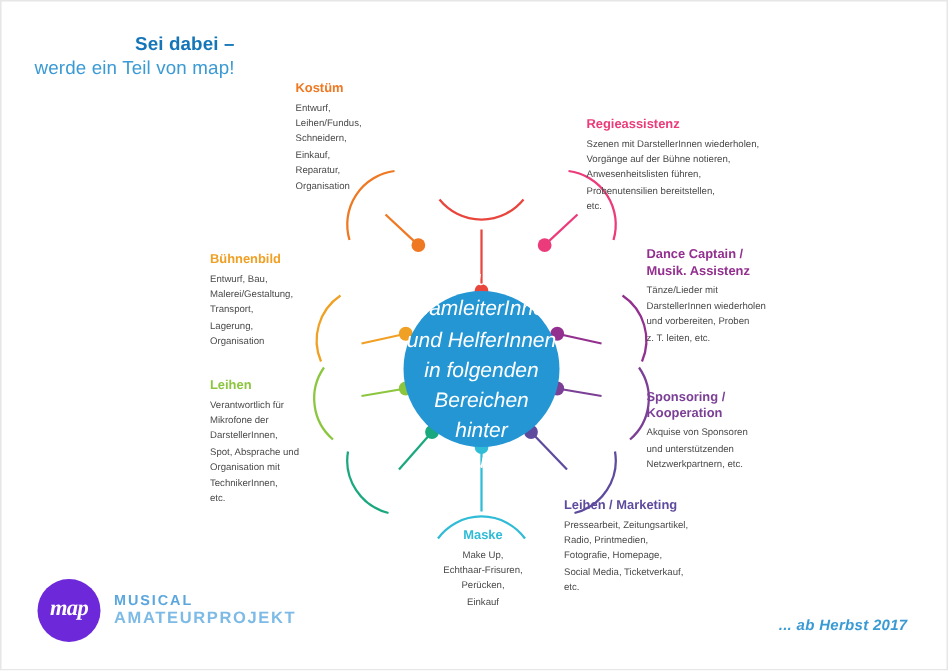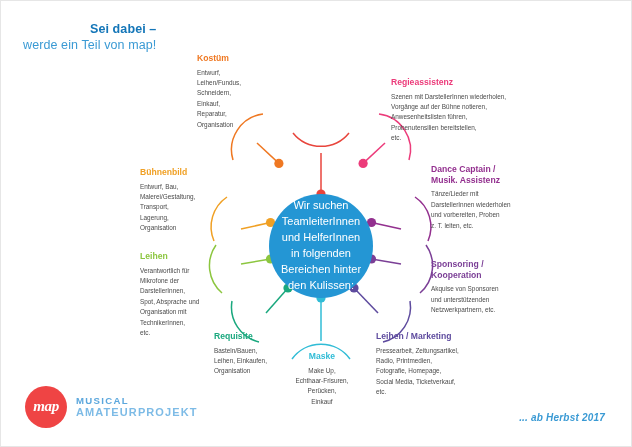--- a/index.html
+++ b/index.html
@@ -39,21 +39,22 @@
   #hub{
     position:absolute;
     left:268px;top:193px;width:104px;height:104px;
     border-radius:50%;
     background:#2496d4;
     display:flex;align-items:center;justify-content:center;
     text-align:center;
   }
   #hub-text{
     color:#ffffff;
-    font-size:11px;
+    font-style:italic;
+    font-size:14px;
     line-height:1.45;
     font-weight:500;
     padding:0 6px;
     white-space:pre-line;
   }
   
   .cat{position:absolute;}
   .cat .title{
     font-weight:bold;
     font-size:8.6px;
@@ -70,21 +71,21 @@
   .ta-c{text-align:center;}
   .ta-l{text-align:left;}
 
   
   #logo-wrap{
     position:absolute;left:24px;top:385px;
     display:flex;align-items:center;
   }
   #logo-circle{
     width:42px;height:42px;border-radius:50%;
-    background:#ef4444;
+    background:#6d28d9;
     display:flex;align-items:center;justify-content:center;
     position:relative;
     flex:0 0 auto;
   }
   #logo-circle .mark{
     color:#ffffff;font-style:italic;font-weight:bold;
     font-size:15px;letter-spacing:-.4px;
     font-family:"Liberation Serif", serif;
     transform:translateY(-1px);
   }
@@ -209,26 +210,20 @@
     <div class="title" style="color:#8cc63f;">Leihen</div>
     <div class="body">Verantwortlich für
 Mikrofone der
 DarstellerInnen,
 Spot, Absprache und
 Organisation mit
 TechnikerInnen,
 etc.</div>
   </div>
 
-  <div class="cat ta-l" style="left:213px;top:330px;width:96px;">
-    <div class="title" style="color:#1aa87e;">Requisite</div>
-    <div class="body">Basteln/Bauen,
-Leihen, Einkaufen,
-Organisation</div>
-  </div>
 
   <div class="cat ta-c" style="left:277px;top:350px;width:88px;">
     <div class="title" style="color:#30bcd6;">Maske</div>
     <div class="body">Make Up,
 Echthaar-Frisuren,
 Perücken,
 Einkauf</div>
   </div>
 
   <div class="cat ta-l" style="left:375px;top:330px;width:130px;">

